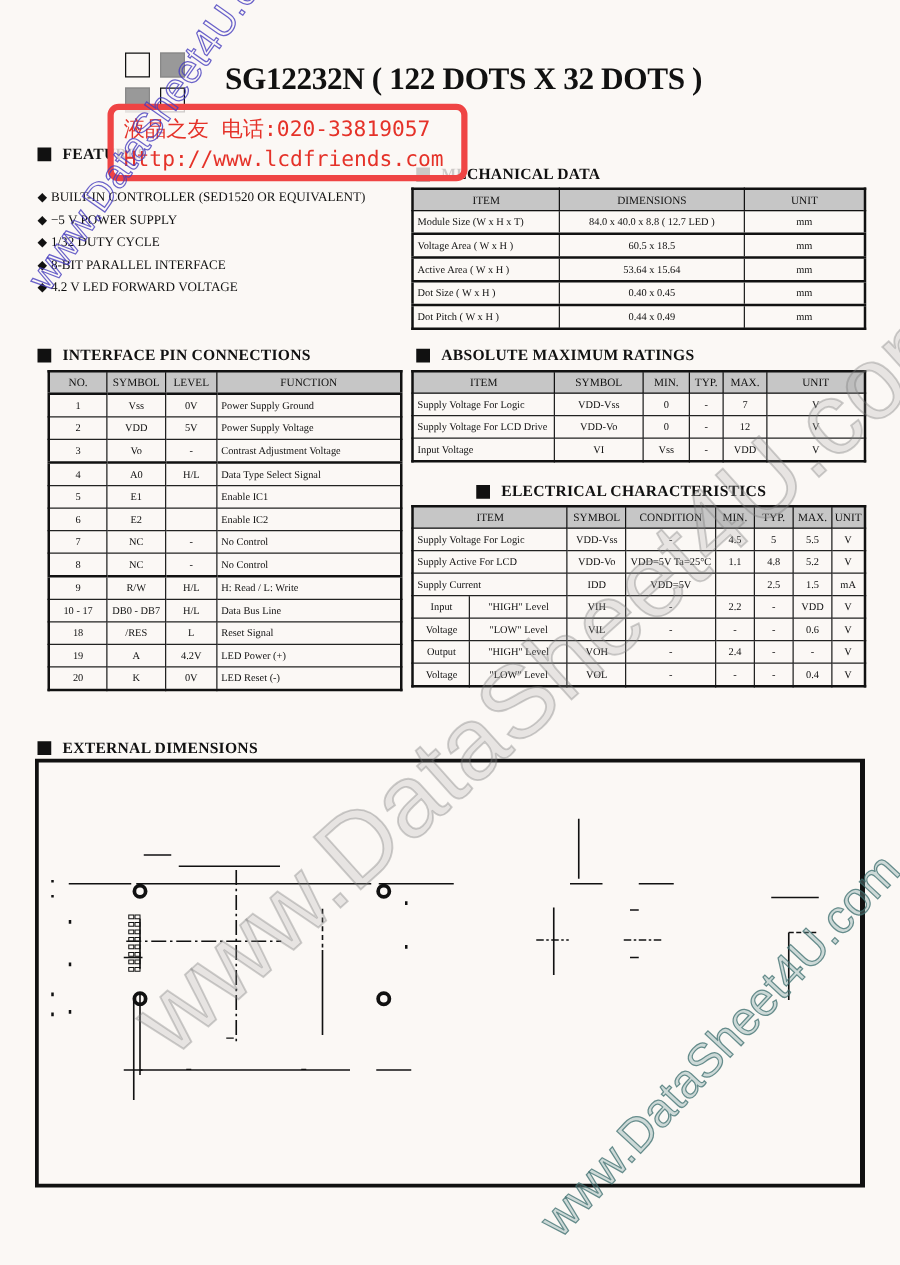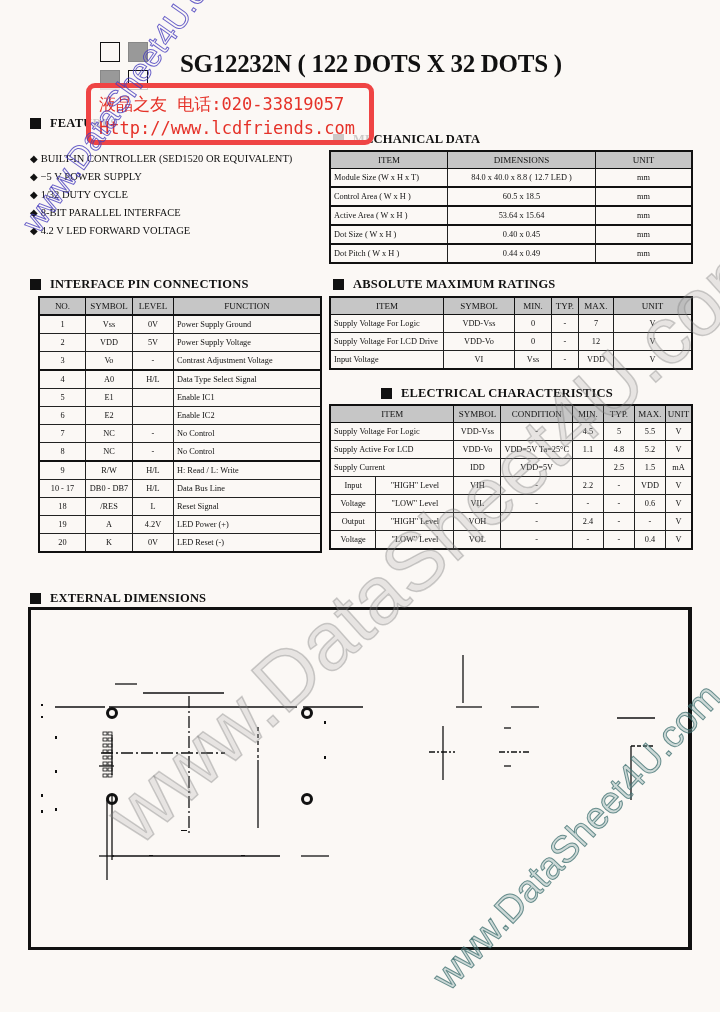--- a/index.html
+++ b/index.html
@@ -92,21 +92,21 @@
     <th>UNIT</th>
   </tr>
   </tbody>
     <tbody id="mech-body">
       <tr>
         <td>Module Size (W x H x T)</td>
         <td class="c">84.0 x 40.0 x 8.8 ( 12.7 LED )</td>
         <td class="c">mm</td>
       </tr>
       <tr class="thick">
-        <td>Control Area ( W x H )</td>
+        <td>Voltage Area ( W x H )</td>
         <td class="c">60.5 x 18.5</td>
         <td class="c">mm</td>
       </tr>
       <tr class="thick">
         <td>Active Area ( W x H )</td>
         <td class="c">53.64 x 15.64</td>
         <td class="c">mm</td>
       </tr>
       <tr class="thick">
         <td>Dot Size ( W x H )</td>

